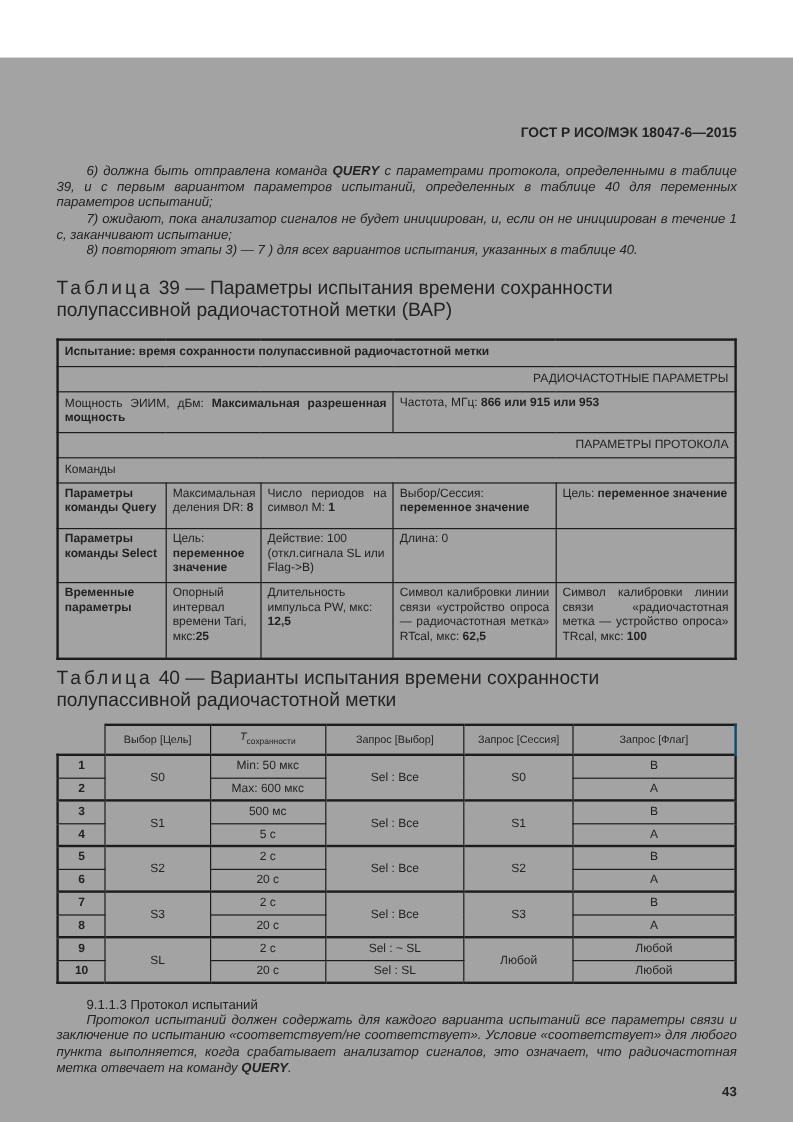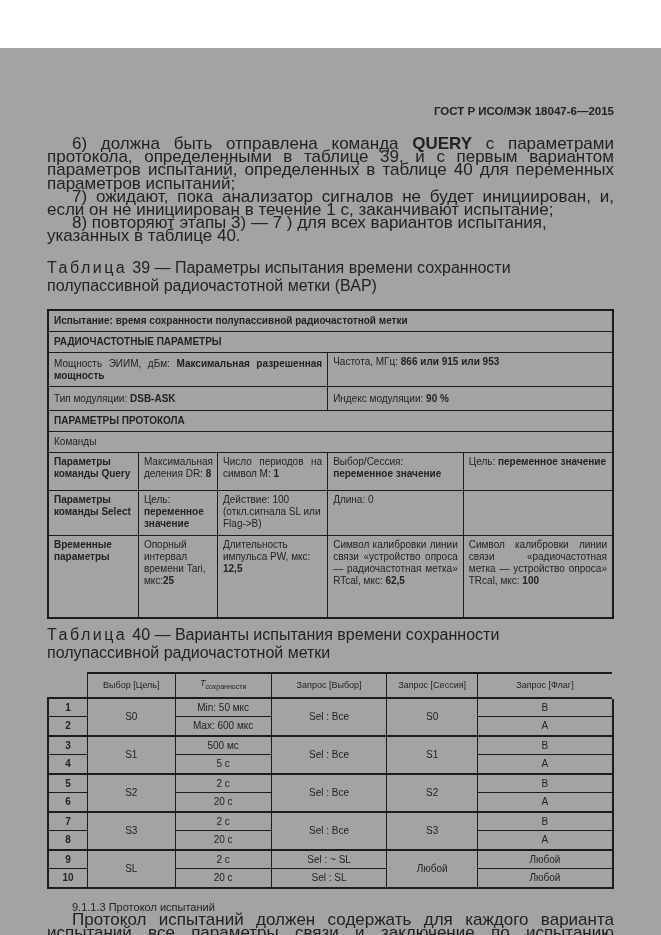--- a/index.html
+++ b/index.html
@@ -3,43 +3,43 @@
 <meta charset="utf-8">
 <style>
   html,body { margin:0; padding:0; background:#fff; }
   .page {
     width:661px; height:935px; box-sizing:border-box;
     padding:57px 47px 0 47px;
     font-family:"Liberation Sans", sans-serif;
     color:#222; background:#a3a3a3; overflow:hidden;margin-top:48px;
   }
   .doc-header { text-align:right; font-weight:bold; font-size:11.5px; margin:0 0 20px 0; }
-  p.body { font-size:17px; line-height:13.2px; margin:0; text-align:justify; text-indent:25px; }
+  p.body { font-size:11px; line-height:13.2px; margin:0; text-align:justify; text-indent:25px;font-style:italic; }
   p.body.noj { text-align:left; }
   .caption { font-size:16px; margin:16px 0 14px 0; color:#222; }
   .caption .sp { letter-spacing:2.5px; margin-right:5px; }
   .caption2 { margin:7px 0 10px 0; }
 
   table { border-collapse:collapse; table-layout:fixed; width:567px; }
   b { font-weight:bold; }
 
   
   .t39 { border:2px solid #1c1c1c; font-size:10px; }
   .t39 td { border:1px solid #1c1c1c; padding:3px 5px; line-height:12px; vertical-align:middle; }
-  .t39 .sec { text-align:left; font-weight:bold; }
+  .t39 .sec { text-align:right; font-weight:normal; }
   .t39 .ttl { font-weight:bold; }
   .t39 .top { vertical-align:top; }
   .t39 .just { text-align:justify; }
 
   
   .t40 { font-size:10px; }
   .t40 th, .t40 td { border:1px solid #1c1c1c; text-align:center; vertical-align:middle; padding:1px 3px; font-weight:normal; line-height:11px; }
   .t40 thead th { font-size:9px; height:21px; }
   .t40 thead .hdr { border-top:2px solid #1c1c1c; }
-  .t40 thead th:last-child { border-right:2px solid #a3a3a3; }
+  .t40 thead th:last-child { border-right:2px solid #0c4a6e; }
   .t40 .corner { border-top:none; border-left:none; }
   .t40 tbody tr { height:19px; }
   .t40 th.num { font-weight:bold; border-left:2px solid #1c1c1c; }
   .t40 tbody tr td:last-child { border-right:2px solid #1c1c1c; }
   .t40 tr.grp th, .t40 tr.grp td { border-top:2px solid #1c1c1c; }
   .t40 tbody tr:last-child th, .t40 tbody tr:last-child td, .t40 .bb2 { border-bottom:2px solid #1c1c1c; }
   .t-it { font-style:italic; }
   .t40 sub { font-size:7px; }
 
   .clause-head { font-size:11px; margin:12px 0 0 0; text-indent:25px; }
@@ -70,45 +70,41 @@
       <tr style="height:22px">
         <td colspan="5" class="ttl">Испытание: время сохранности полупассивной радиочастотной метки</td>
       </tr>
       <tr style="height:21px">
         <td colspan="5" class="sec">РАДИОЧАСТОТНЫЕ ПАРАМЕТРЫ</td>
       </tr>
       <tr style="height:34px">
         <td colspan="3" class="just"><span>Мощность ЭИИМ, дБм: </span><b>Максимальная разрешенная мощность</b></td>
         <td colspan="2" class="top"><span>Частота, МГц: </span><b>866 или 915 или 953</b></td>
       </tr>
-      <tr style="height:24px">
-        <td colspan="3"><span>Тип модуляции: </span><b>DSB-ASK</b></td>
-        <td colspan="2"><span>Индекс модуляции: </span><b>90 %</b></td>
-      </tr>
       <tr style="height:21px">
         <td colspan="5" class="sec">ПАРАМЕТРЫ ПРОТОКОЛА</td>
       </tr>
       <tr style="height:21px">
         <td colspan="5">Команды</td>
       </tr>
       <tr style="height:38px">
         <td class="ttl top">Параметры команды Query</td>
         <td class="top just"><span>Максимальная деления DR: </span><b>8</b></td>
         <td class="top just"><span>Число периодов на символ M: </span><b>1</b></td>
         <td class="top"><span>Выбор/Сессия: </span><b>переменное значение</b></td>
         <td class="top"><span>Цель: </span><b>переменное значение</b></td>
       </tr>
       <tr style="height:45px">
         <td class="ttl top">Параметры команды Select</td>
         <td class="top"><span>Цель: </span><b>переменное значение</b></td>
         <td class="top">Действие: 100 (откл.сигнала SL или Flag-&gt;B)</td>
         <td class="top">Длина: 0</td>
         <td class="top"></td>
       </tr>
-      <tr style="height:82px">
+      <tr style="height:64px">
         <td class="ttl top">Временные параметры</td>
         <td class="top"><span>Опорный интервал времени Tari, мкс:</span><b>25</b></td>
         <td class="top"><span>Длительность импульса PW, мкс: </span><b>12,5</b></td>
         <td class="top just"><span>Символ калибровки линии связи «устройство опроса — радиочастотная метка» RTcal, мкс: </span><b>62,5</b></td>
         <td class="top just"><span>Символ калибровки линии связи «радиочастотная метка — устройство опроса» TRcal, мкс: </span><b>100</b></td>
       </tr>
     </tbody>
   </table>
 
   <div class="caption caption2"><span class="sp">Таблица</span><span>40 — Варианты испытания времени сохранности полупассивной радиочастотной метки</span></div>

